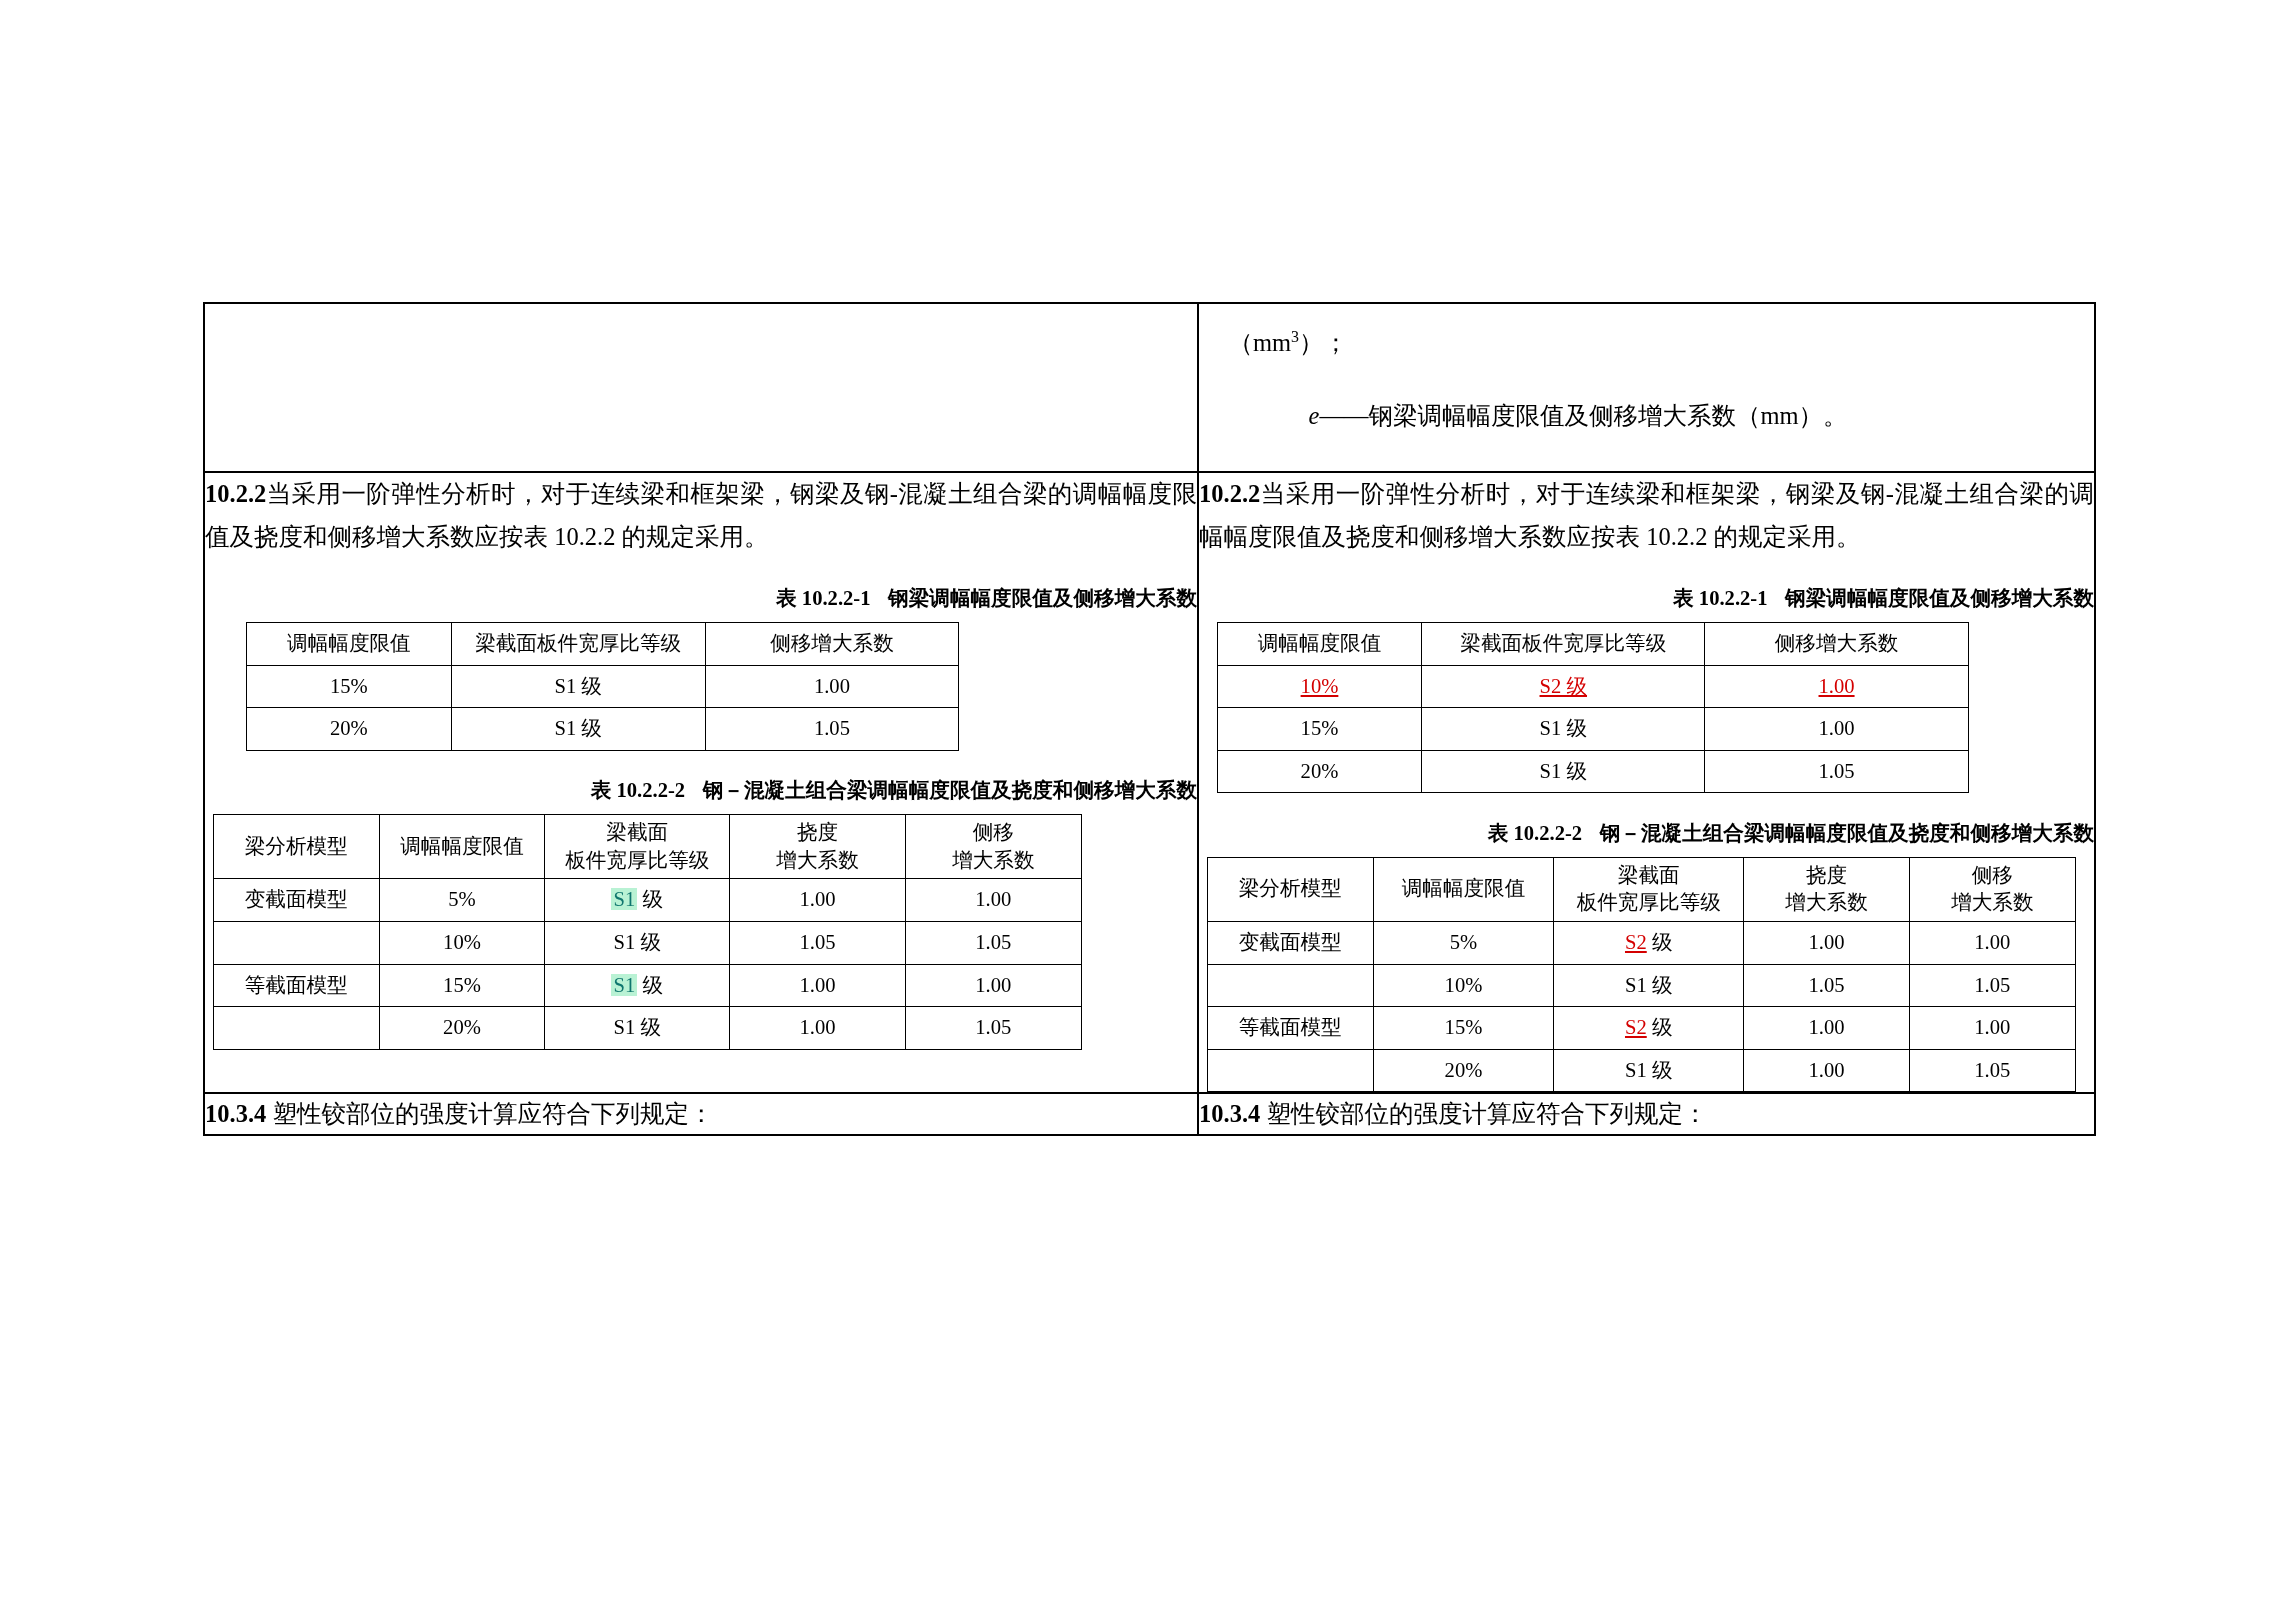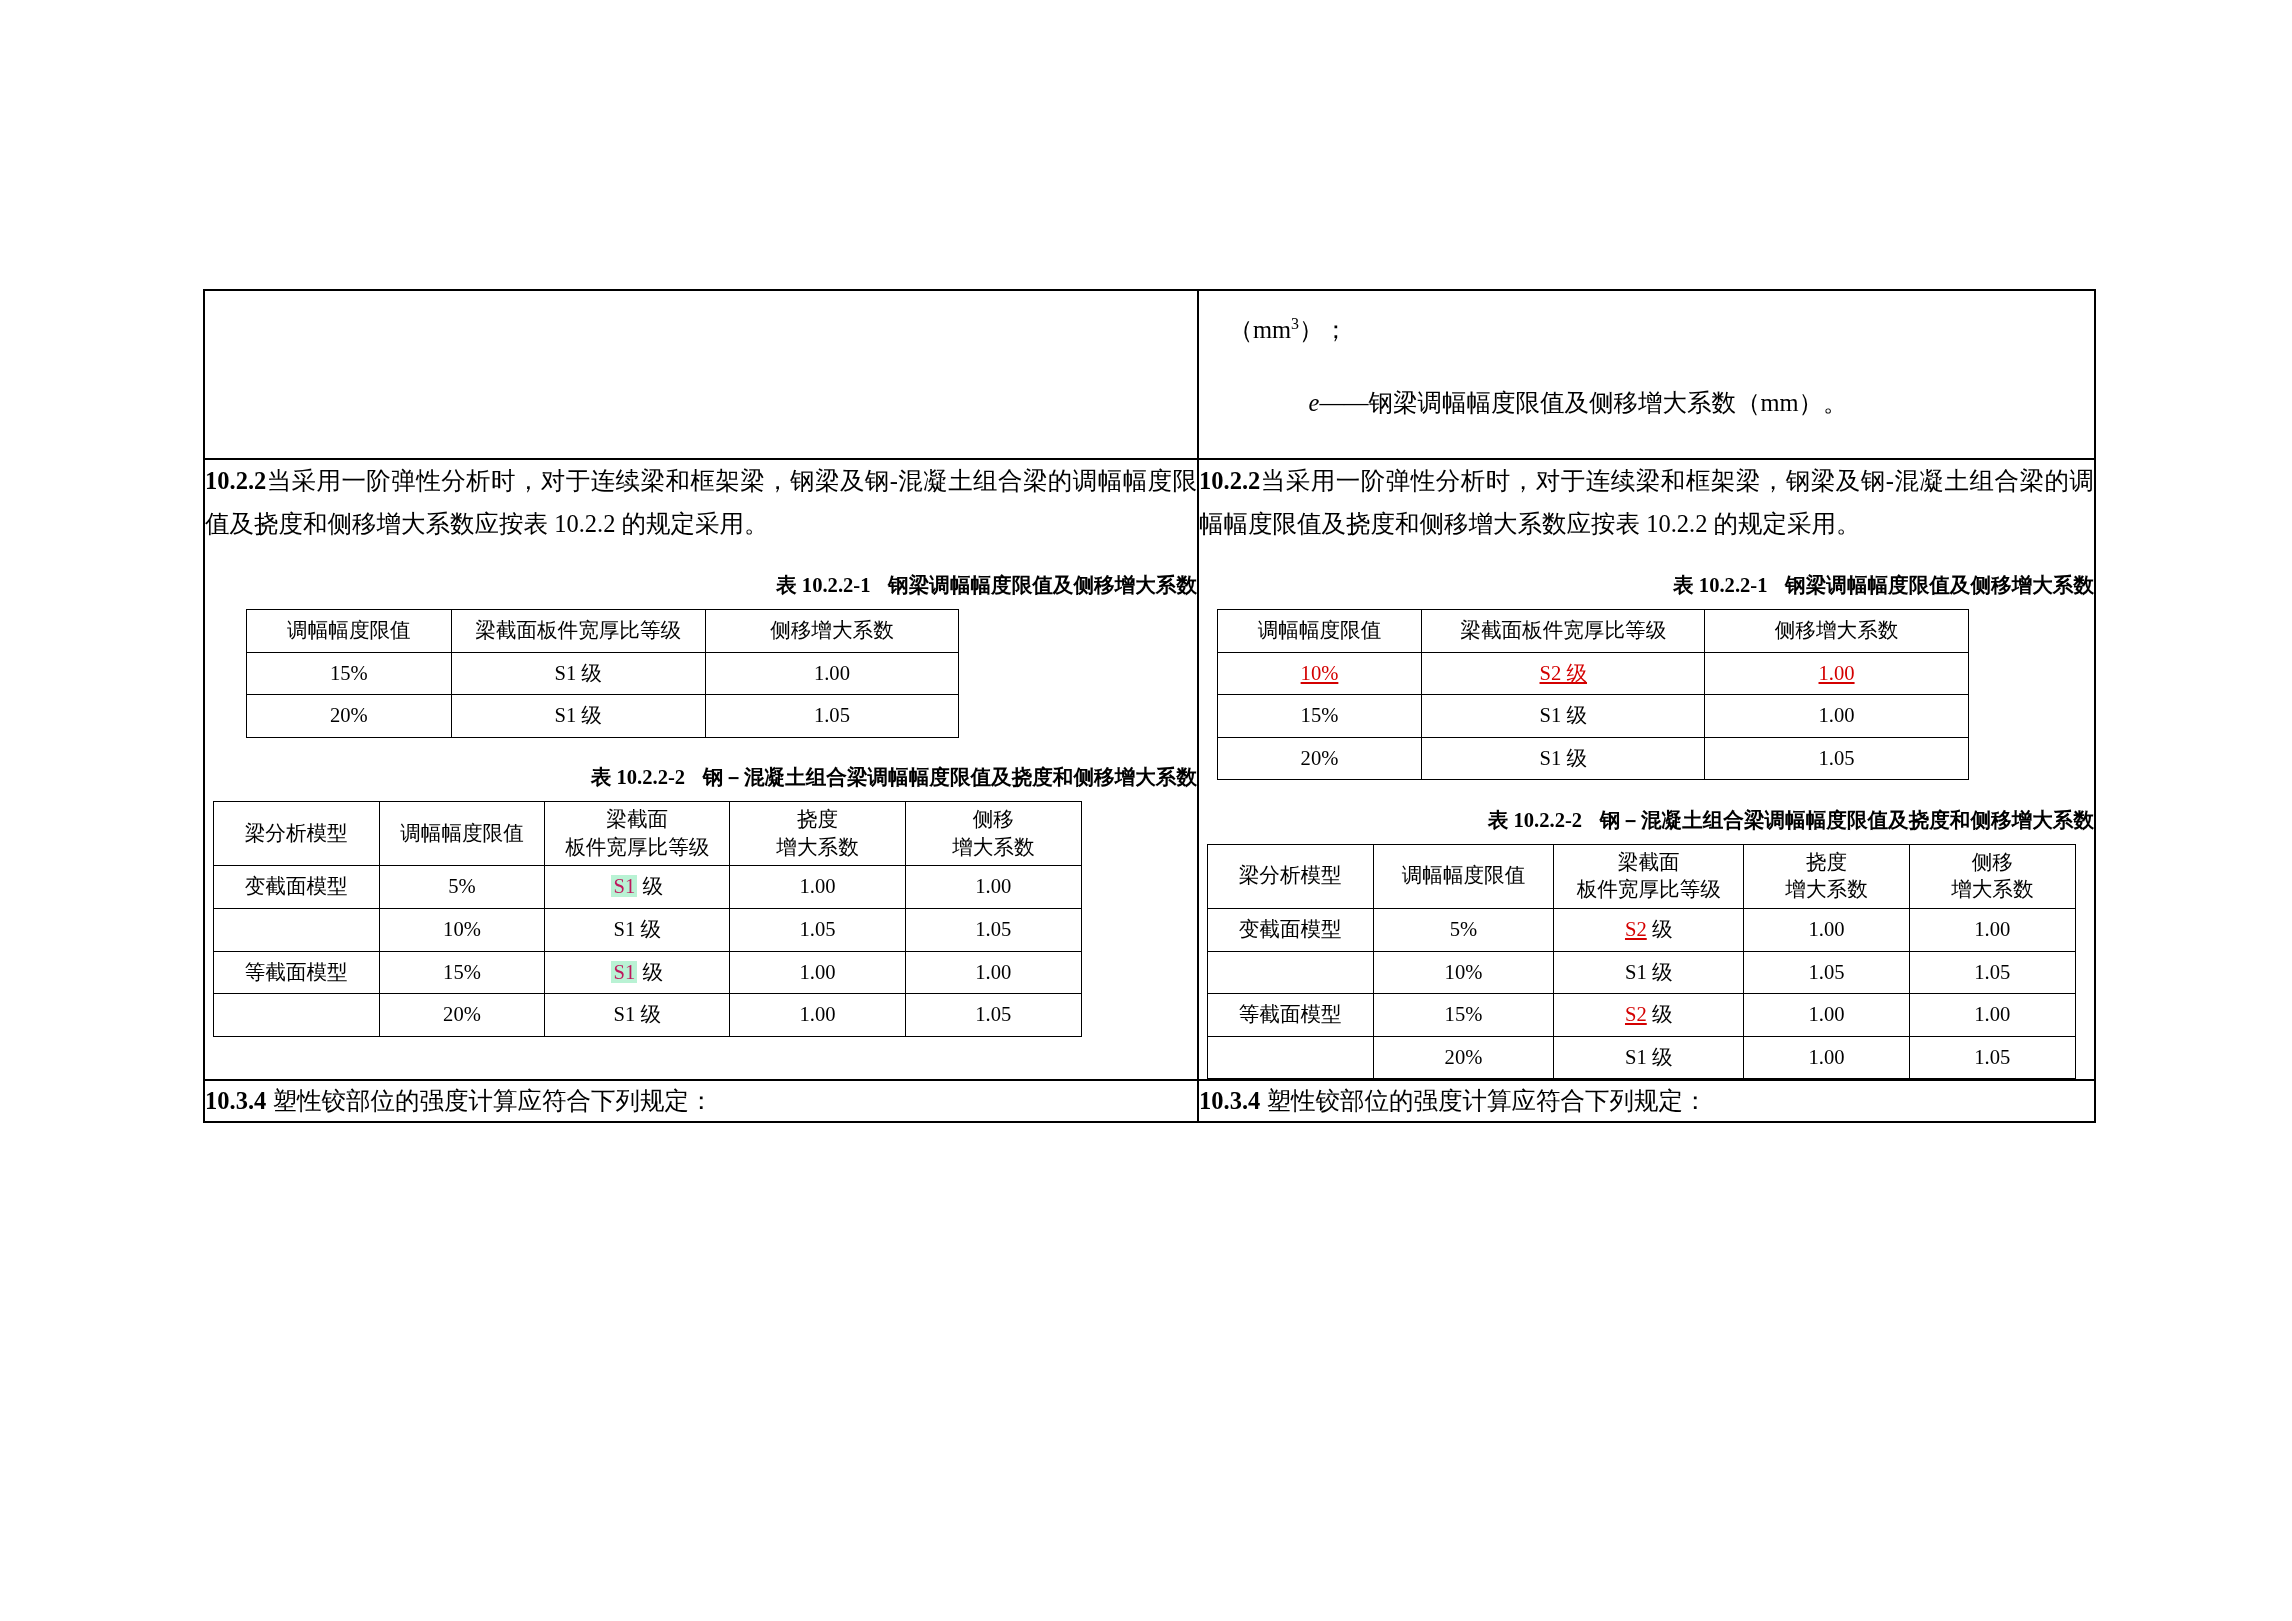--- a/index.html
+++ b/index.html
@@ -15,21 +15,21 @@
   }
   .page {
     position: relative;
     width: 2293px;
     height: 1621px;
     box-sizing: border-box;
   }
   .doc-table {
     position: absolute;
     left: 203px;
-    top: 289px;
+    top: 302px;
     width: 1887px;
     border-collapse: collapse;
     table-layout: fixed;
   }
   .doc-table > tbody > tr > td {
     border: 2px solid #000000;
     vertical-align: top;
     padding: 0;
   }
   .col-left { width: 992px; }
@@ -91,21 +91,21 @@
     line-height: 1.35;
     vertical-align: middle;
   }
   .data-table td.two-line { padding: 3.9px 3.9px; }
   .red {
     color: #d40000;
     text-decoration: underline;
   }
   .hl-green {
     background: #b9f2d4;
-    color: #be185d;
+    color: #0f766e;
     padding: 0 2px;
   }
 
   
   .t1l { width: 686px; margin-left: 41px; }
   .t1l .c1 { width: 196px; }
   .t1l .c2 { width: 245px; }
   .t1l .c3 { width: 245px; }
 
   

